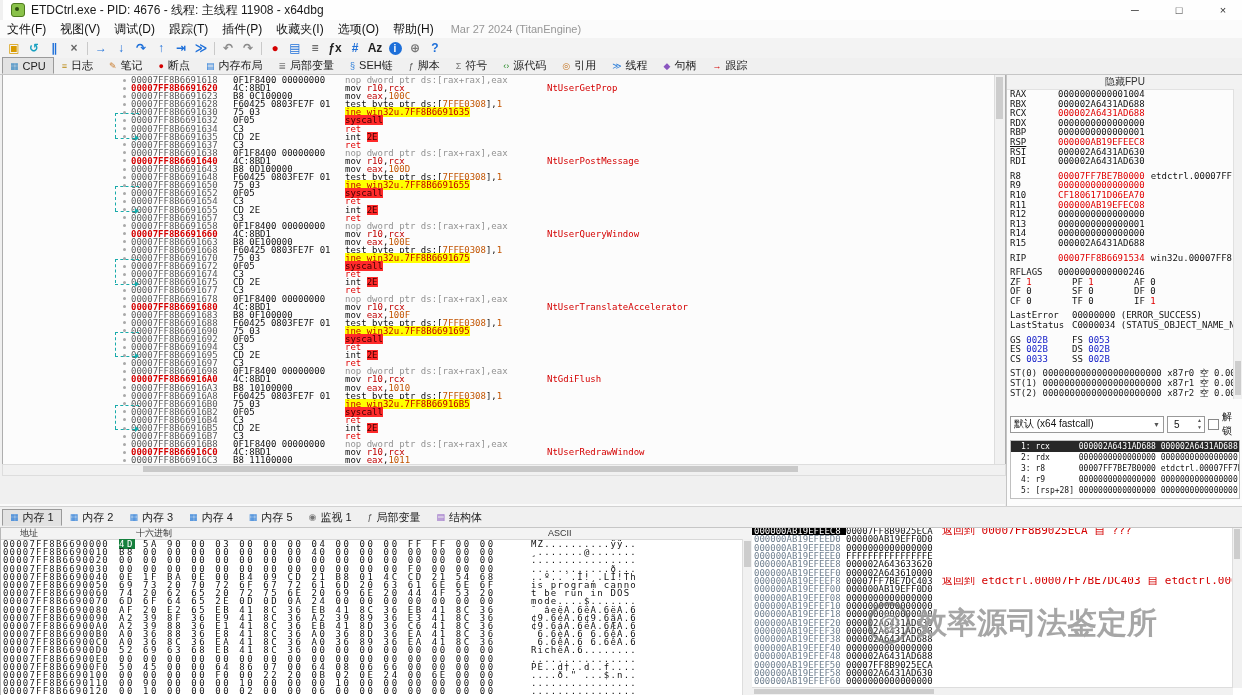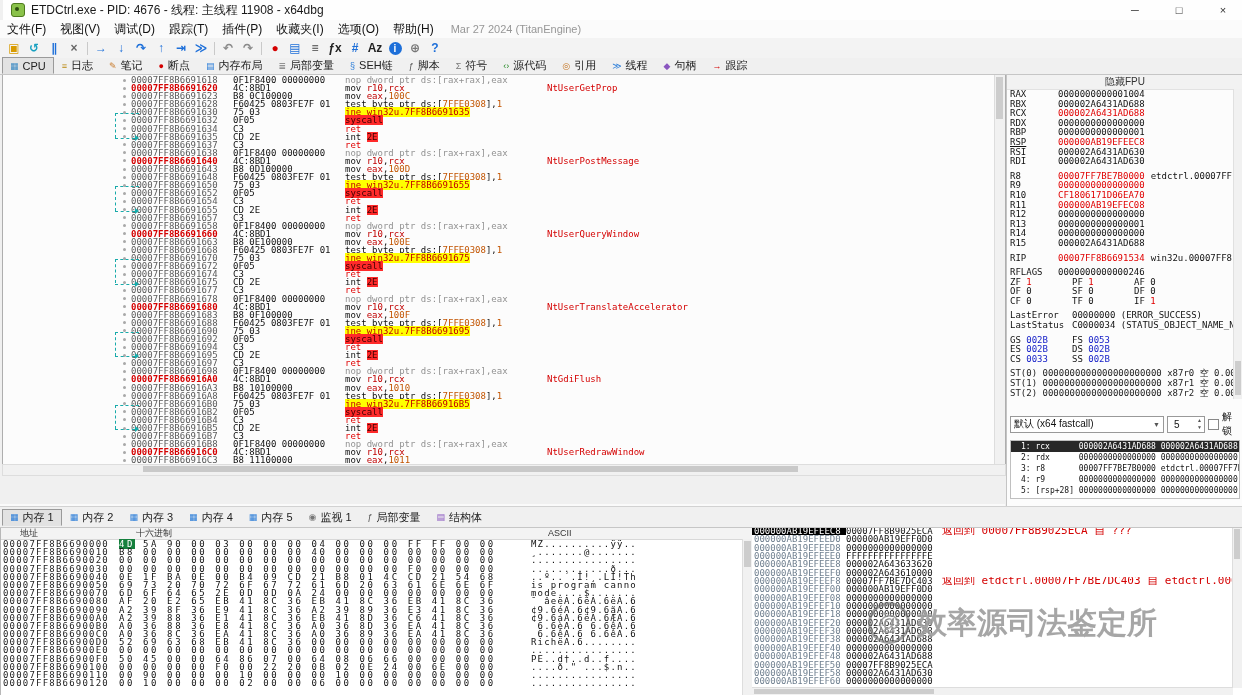--- a/index.html
+++ b/index.html
@@ -458,20 +458,21 @@
     <span class="dh-x">十六进制</span>
     <span class="dh-t">ASCII</span>
   </div>
   <div id="dumprows">
       <div class="hrow"><span class="ha">00007FF8B6690000</span><span class="hx"><span class="selb">4D</span> 5A 90 00 03 00 00 00 04 00 00 00 FF FF 00 00</span><span class="ht">MZ..........ÿÿ..</span></div>
       <div class="hrow"><span class="ha">00007FF8B6690010</span><span class="hx">B8 00 00 00 00 00 00 00 40 00 00 00 00 00 00 00</span><span class="ht">¸.......@.......</span></div>
       <div class="hrow"><span class="ha">00007FF8B6690020</span><span class="hx">00 00 00 00 00 00 00 00 00 00 00 00 00 00 00 00</span><span class="ht">................</span></div>
       <div class="hrow"><span class="ha">00007FF8B6690030</span><span class="hx">00 00 00 00 00 00 00 00 00 00 00 00 F0 00 00 00</span><span class="ht">............ð...</span></div>
       <div class="hrow"><span class="ha">00007FF8B6690040</span><span class="hx">0E 1F BA 0E 00 B4 09 CD 21 B8 01 4C CD 21 54 68</span><span class="ht">..º..´.Í!¸.LÍ!Th</span></div>
       <div class="hrow"><span class="ha">00007FF8B6690050</span><span class="hx">69 73 20 70 72 6F 67 72 61 6D 20 63 61 6E 6E 6F</span><span class="ht">is program canno</span></div>
+      <div class="hrow"><span class="ha">00007FF8B6690060</span><span class="hx">74 20 62 65 20 72 75 6E 20 69 6E 20 44 4F 53 20</span><span class="ht">t be run in DOS </span></div>
       <div class="hrow"><span class="ha">00007FF8B6690070</span><span class="hx">6D 6F 64 65 2E 0D 0D 0A 24 00 00 00 00 00 00 00</span><span class="ht">mode....$.......</span></div>
       <div class="hrow"><span class="ha">00007FF8B6690080</span><span class="hx">AF 20 E2 65 EB 41 8C 36 EB 41 8C 36 EB 41 8C 36</span><span class="ht">¯ âeëA.6ëA.6ëA.6</span></div>
       <div class="hrow"><span class="ha">00007FF8B6690090</span><span class="hx">A2 39 8F 36 E9 41 8C 36 A2 39 89 36 E3 41 8C 36</span><span class="ht">¢9.6éA.6¢9.6ãA.6</span></div>
       <div class="hrow"><span class="ha">00007FF8B66900A0</span><span class="hx">A2 39 88 36 E1 41 8C 36 EB 41 8D 36 C6 41 8C 36</span><span class="ht">¢9.6áA.6ëA.6ÆA.6</span></div>
       <div class="hrow"><span class="ha">00007FF8B66900B0</span><span class="hx">A0 36 88 36 E8 41 8C 36 A0 36 8D 36 EA 41 8C 36</span><span class="ht"> 6.6èA.6 6.6êA.6</span></div>
       <div class="hrow"><span class="ha">00007FF8B66900C0</span><span class="hx">A0 36 8C 36 EA 41 8C 36 A0 36 89 36 EA 41 8C 36</span><span class="ht"> 6.6êA.6 6.6êA.6</span></div>
       <div class="hrow"><span class="ha">00007FF8B66900D0</span><span class="hx">52 69 63 68 EB 41 8C 36 00 00 00 00 00 00 00 00</span><span class="ht">RichëA.6........</span></div>
       <div class="hrow"><span class="ha">00007FF8B66900E0</span><span class="hx">00 00 00 00 00 00 00 00 00 00 00 00 00 00 00 00</span><span class="ht">................</span></div>
       <div class="hrow"><span class="ha">00007FF8B66900F0</span><span class="hx">50 45 00 00 64 86 07 00 64 08 06 66 00 00 00 00</span><span class="ht">PE..d†..d..f....</span></div>
       <div class="hrow"><span class="ha">00007FF8B6690100</span><span class="hx">00 00 00 00 F0 00 22 20 0B 02 0E 24 00 6E 00 00</span><span class="ht">....ð." ...$.n..</span></div>

